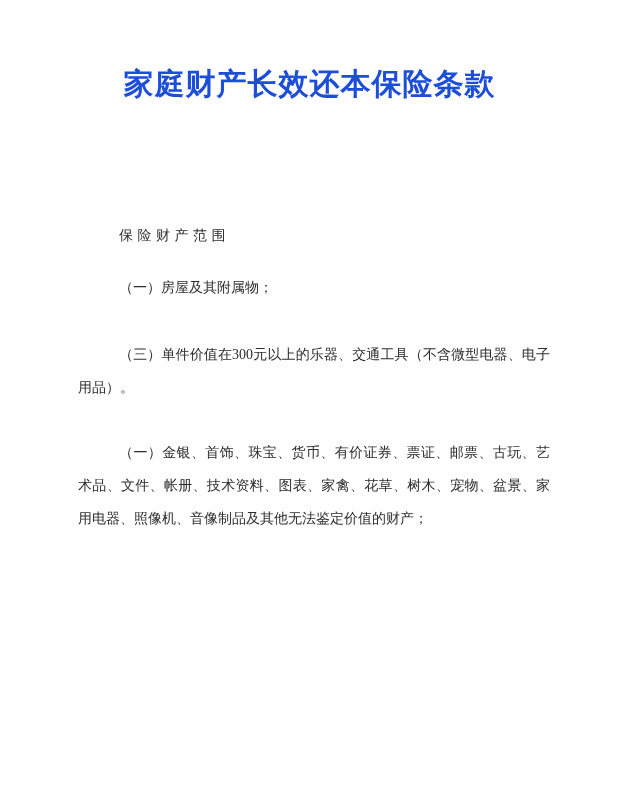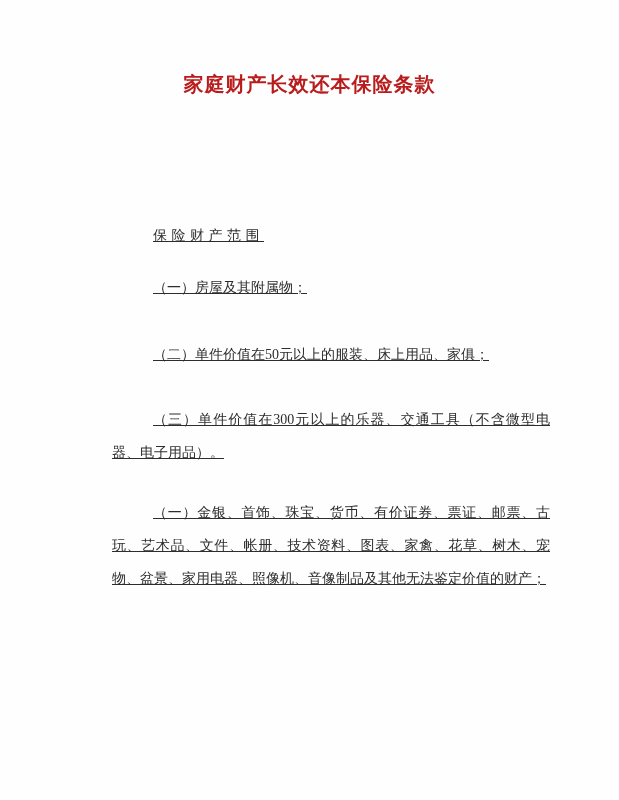--- a/index.html
+++ b/index.html
@@ -13,29 +13,28 @@
     height: 800px;
     margin: 0 auto;
     background: #fefefe;
     overflow: hidden;
     font-family: "Liberation Serif", "DejaVu Serif", serif;
     color: #2d2d2d;
   }
   .doc-title {
     margin: 68px 0 0 0;
     text-align: center;
-    font-size: 20px;
+    font-size: 30px;
     line-height: 32px;
     font-weight: 700;
-    color: #b91c1c;
+    color: #1d4ed8;
     letter-spacing: 1px;
   }
   .doc-body {
-    padding: 0 69px 0 112px;
-    text-decoration: underline;
+    padding: 0 69px 0 78px;
   }
   .doc-body p {
     margin: 0;
     font-size: 14px;
     line-height: 33px;
     text-indent: 41px;
     text-align: justify;
     color: #2d2d2d;
   }
   
@@ -53,17 +52,16 @@
 </style>
 </head>
 <body>
 
 <div class="page">
   <h1 class="doc-title">家庭财产长效还本保险条款</h1>
 
   <div class="doc-body">
     <p class="spaced">保险财产范围</p>
     <p>（一）房屋及其附属物；</p>
-    <p>（二）单件价值在50元以上的服装、床上用品、家俱；</p>
     <p>（三）单件价值在300元以上的乐器、交通工具（不含微型电器、电子用品）。</p>
     <p>（一）金银、首饰、珠宝、货币、有价证券、票证、邮票、古玩、艺术品、文件、帐册、技术资料、图表、家禽、花草、树木、宠物、盆景、家用电器、照像机、音像制品及其他无法鉴定价值的财产；</p>
   </div>
 </div>
 
 </body></html>

